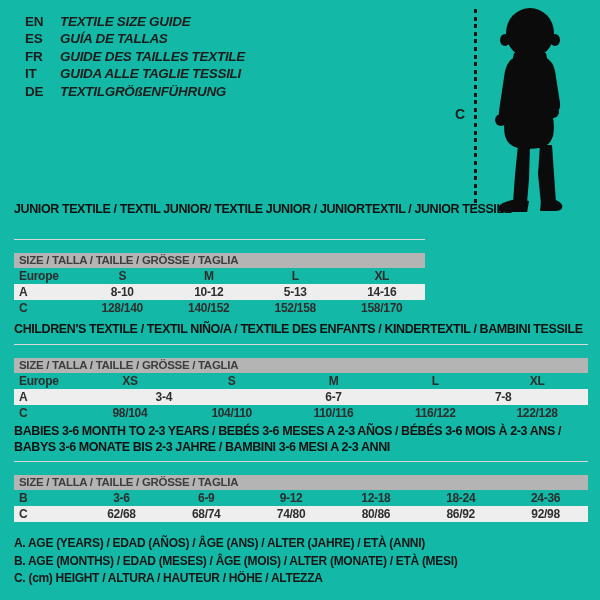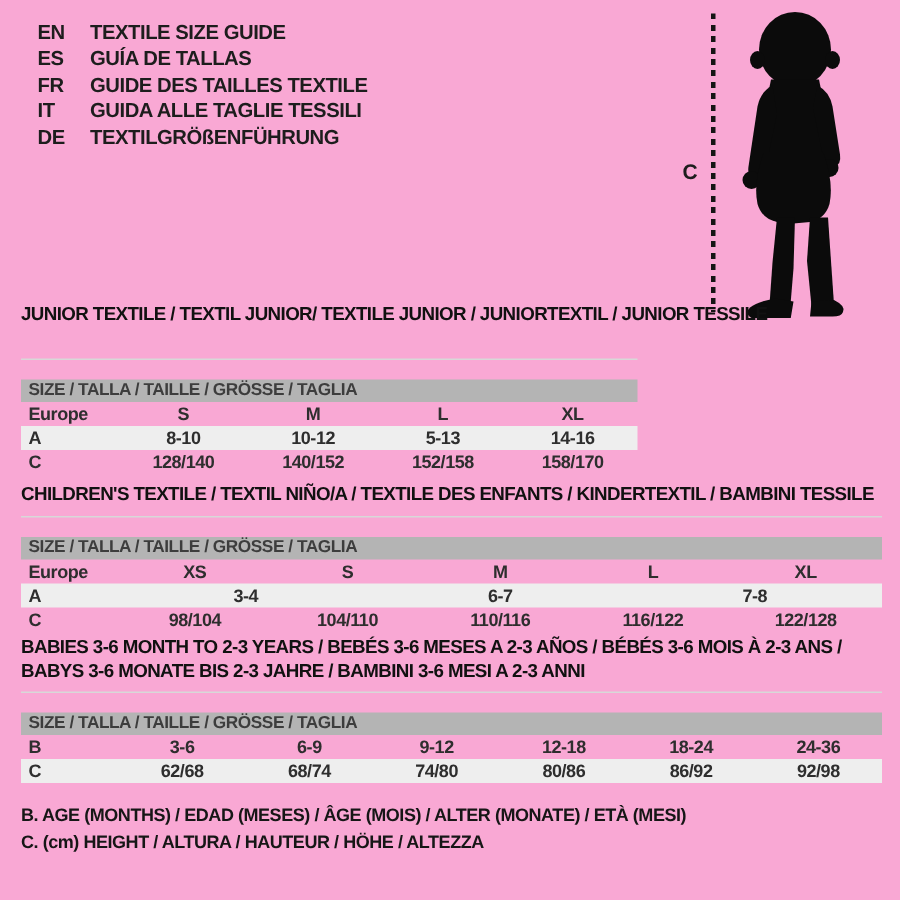--- a/index.html
+++ b/index.html
@@ -1,23 +1,23 @@
 <!DOCTYPE html>
 <html><head>
 <meta charset="utf-8">
 <style>
   html,body{margin:0;padding:0;background:#fff;}
-  .page{position:relative;width:600px;height:600px;background:#f9a8d4;overflow:hidden;
+  .page{position:relative;width:600px;height:600px;background:#14b8a6;overflow:hidden;
         font-family:"Liberation Sans", sans-serif;color:#1d1d1d;}
 
   
   .lang-list{position:absolute;left:25px;top:13px;}
   .lang-row{display:flex;font-weight:bold;font-size:13.5px;line-height:17.4px;letter-spacing:-0.3px;}
   .lang-code{width:35px;flex:0 0 35px;}
-  .lang-label{white-space:nowrap;}
+  .lang-label{white-space:nowrap;font-style:italic;}
 
   
   .dash-line{position:absolute;left:474px;top:9px;width:3px;height:199px;
              background:repeating-linear-gradient(to bottom,#151515 0 4px,transparent 4px 7.6px);}
   .c-label{position:absolute;left:455px;top:106px;font-weight:bold;font-size:14px;letter-spacing:-0.3px;}
   .baby-figure{position:absolute;left:484px;top:7px;width:90px;height:205px;}
 
   
   .section-title{position:absolute;left:14px;font-weight:bold;font-size:12.5px;
                  line-height:16px;letter-spacing:-0.4px;white-space:nowrap;color:#111;}
@@ -167,17 +167,18 @@
         <span class="t-cell">62/68</span>
         <span class="t-cell">68/74</span>
         <span class="t-cell">74/80</span>
         <span class="t-cell">80/86</span>
         <span class="t-cell">86/92</span>
         <span class="t-cell">92/98</span>
       </div>
     </div>
 
   <div class="footnotes">
+      <div class="footnote">A. AGE (YEARS) / EDAD (AÑOS) / ÂGE (ANS) / ALTER (JAHRE) / ETÀ (ANNI)</div>
       <div class="footnote">B. AGE (MONTHS) / EDAD (MESES) / ÂGE (MOIS) / ALTER (MONATE) / ETÀ (MESI)</div>
       <div class="footnote">C. (cm) HEIGHT / ALTURA / HAUTEUR / HÖHE / ALTEZZA</div>
     </div>
 
 </div>
 
 </body></html>

